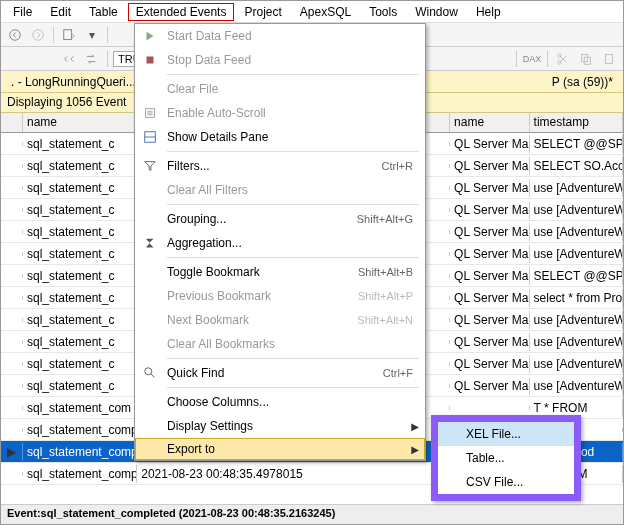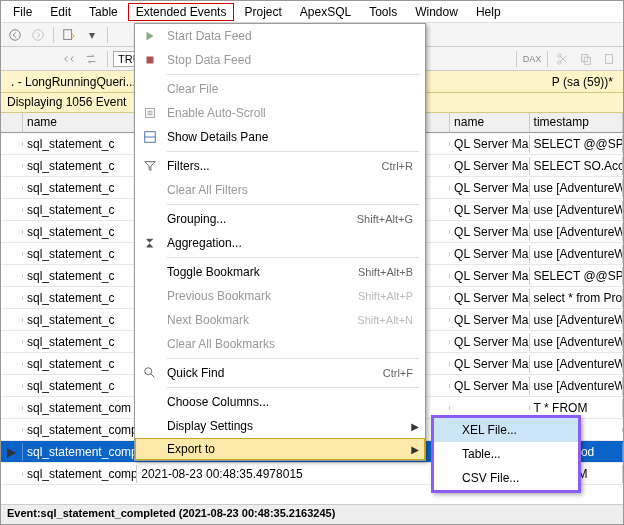--- a/index.html
+++ b/index.html
@@ -31,21 +31,21 @@
   .dropdown .di.disabled { color:#999; }
   .dropdown .di .ic { width:18px; height:18px; display:flex; align-items:center; justify-content:center; color:#666;}
   .dropdown .di.disabled .ic{color:#bbb;}
   .dropdown .di .lbl { flex:1; }
   .dropdown .di .sc { color:#666; font-size:11px; padding-right:6px;}
   .dropdown .di.disabled .sc{color:#bbb;margin-left:10px;}
   .dropdown .sep { height:1px; background:#ddd; margin:2px 6px 2px 32px;}
   .dropdown .di.hover-export { background:#fde9a9; border:1px solid #c9a81e; height:22px; padding:0 5px;}
   .dropdown .di .arrow { color:#333; font-size:10px;}
   
-  .submenu { position:absolute; top:414px; left:430px; width:150px; background:#fff; border:3px solid #8b5cf6; box-shadow:2px 2px 4px rgba(0,0,0,0.3); z-index:11;}
+  .submenu { position:absolute; top:414px; left:430px; width:150px; background:#fff; border:7px solid #8b5cf6; box-shadow:2px 2px 4px rgba(0,0,0,0.3); z-index:11;}
   .submenu .di { display:flex; align-items:center; height:24px; padding:0 10px 0 28px;}
   .submenu .di.hover { background:#cde6f7;}
   
   svg { width:14px; height:14px; }
 </style>
 </head>
 <body>
 
 <div class="menubar" id="menubar">
     <span class="m">File</span>

